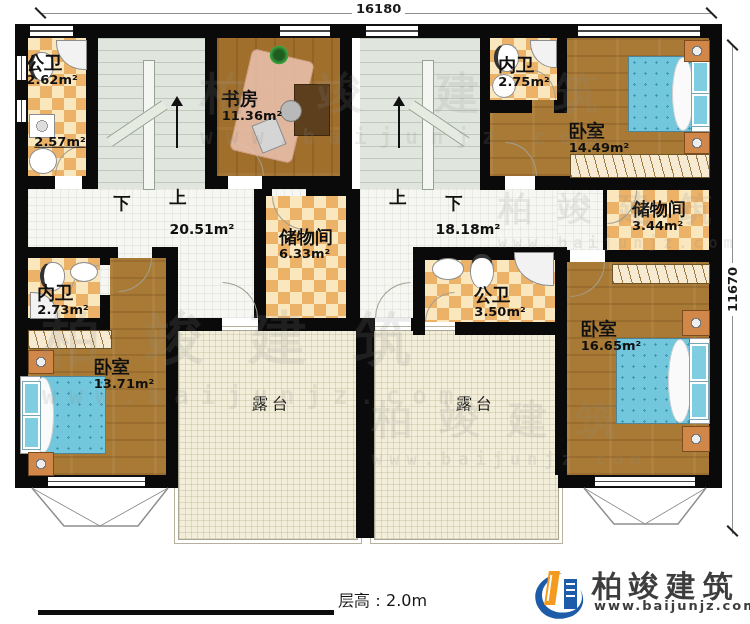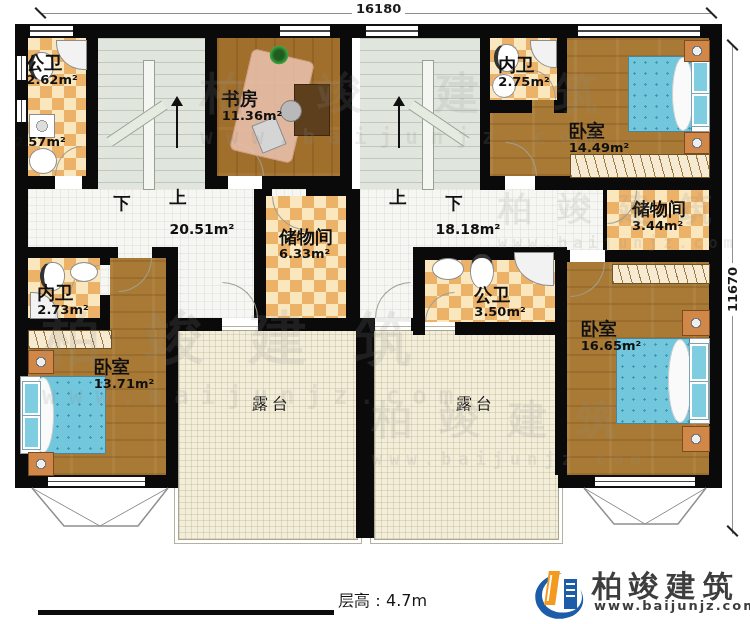--- a/index.html
+++ b/index.html
@@ -260,21 +260,21 @@
   </div>
   <div class="wm" style="left:372px;top:392px;">
     <div class="wmb" style="font-size:40px;letter-spacing:28px;">柏竣建筑</div>
     <div class="wmu" style="font-size:17px;letter-spacing:7px;margin-top:2px;">www.baijunjz.com</div>
   </div>
 
   <div class="lbl" style="left:52px;top:70px;">
     <div class="rn">公卫</div>
     <div class="ra">2.62m²</div>
   </div>
-  <div class="lbl" style="left:40px;top:142px;">
+  <div class="lbl" style="left:60px;top:142px;text-decoration:underline;">
     <div class="ra">2.57m²</div>
   </div>
   <div class="lbl" style="left:252px;top:106px;">
     <div class="rn">书房</div>
     <div class="ra">11.36m²</div>
   </div>
   <div class="lbl" style="left:524px;top:72px;">
     <div class="rn">内卫</div>
     <div class="ra">2.75m²</div>
   </div>
@@ -310,21 +310,21 @@
   </div>
   <div class="lbl tl" style="left:272px;top:404px;">露台</div>
   <div class="lbl tl" style="left:476px;top:404px;">露台</div>
 
   <div class="lbl stl" style="left:122px;top:204px;">下</div>
   <div class="lbl stl" style="left:178px;top:198px;">上</div>
   <div class="lbl stl" style="left:398px;top:198px;">上</div>
   <div class="lbl stl" style="left:454px;top:204px;">下</div>
 
   <div class="uline" style="left:38px;top:610px;width:296px;"></div>
-  <div class="fstat" style="left:338px;top:591px;"><span>层高：</span><span>4.7m</span></div>
+  <div class="fstat" style="left:338px;top:591px;"><span>层高：</span><span>2.0m</span></div>
 
   <svg class="abs" style="left:528px;top:563px;" width="58" height="56">
     <path d="M10,44 C2,30 12,12 34,10 C18,16 10,28 16,40 C20,48 32,52 44,48 C54,44 56,34 52,26 C60,40 52,52 38,55 C26,58 15,53 10,44 Z" fill="#1c5ca8"></path>
     <rect x="22" y="8" width="11" height="34" fill="#f49a1f" transform="skewX(-8)"></rect>
     <rect x="24" y="12" width="2" height="26" fill="#fff" transform="skewX(-8)"></rect>
     <rect x="36" y="16" width="13" height="30" fill="#1c5ca8"></rect>
     <rect x="38" y="20" width="9" height="2" fill="#fff"></rect>
     <rect x="38" y="26" width="9" height="2" fill="#fff"></rect>
     <rect x="38" y="32" width="9" height="2" fill="#fff"></rect>
   </svg>

